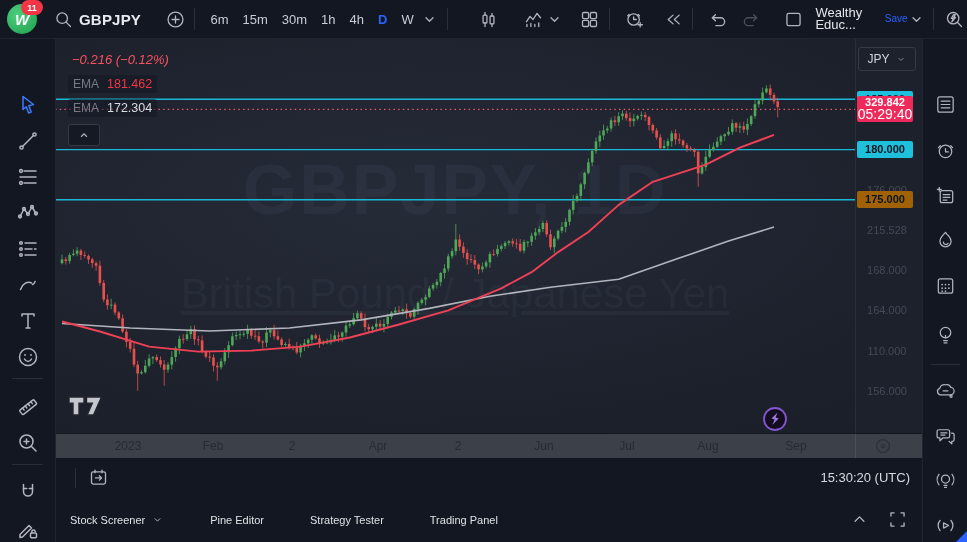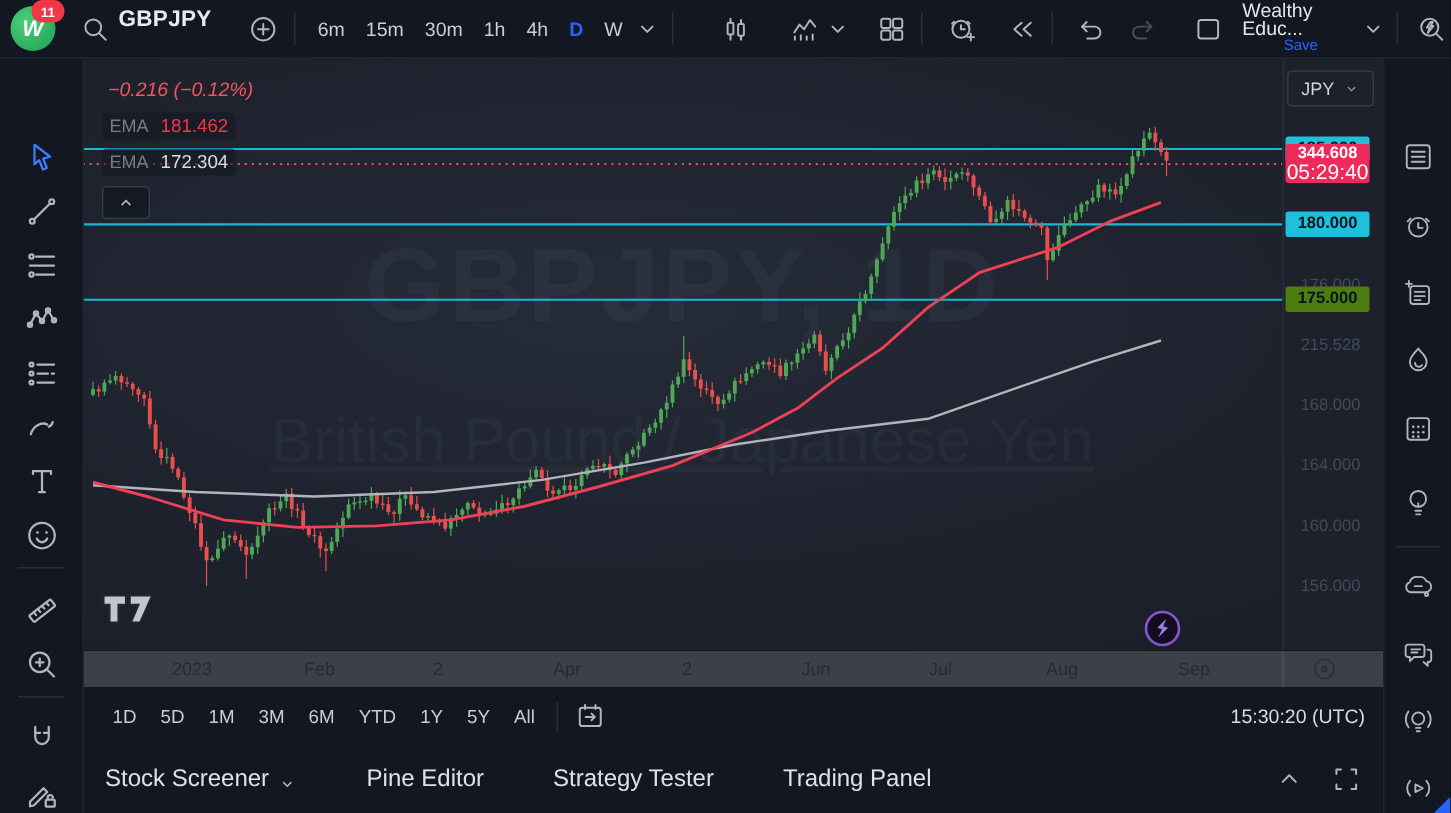--- a/index.html
+++ b/index.html
@@ -9,26 +9,26 @@
   .icbtn{display:flex;align-items:center;justify-content:center;width:30px;height:30px;border-radius:4px;cursor:pointer;}
   
   #topbar{position:absolute;left:0;top:0;width:967px;height:38px;background:#131722;border-bottom:1px solid #20242f;
           display:flex;align-items:center;z-index:40;}
   .tb-sep{width:1px;height:22px;background:#2a2e39;margin:0 7px;flex:none;}
   #logo{position:relative;width:30px;height:30px;border-radius:50%;margin-left:7px;flex:none;
         background:radial-gradient(circle at 35% 35%,#4ccf7c,#1d9e4f);display:flex;align-items:center;justify-content:center;
         font-weight:bold;font-style:italic;color:#fff;font-size:15px;}
   #logo-badge{position:absolute;top:-4px;right:-6px;min-width:16px;height:15px;border-radius:8px;background:#f23645;
         color:#fff;font-size:9px;font-weight:bold;display:flex;align-items:center;justify-content:center;padding:0 3px;font-style:normal;}
-  #symbol-group{display:flex;margin-left:14px;cursor:pointer;}
+  #symbol-group{display:flex;align-items:center;margin-left:14px;cursor:pointer;}
   #symbol-text{font-size:15px;font-weight:bold;color:#e8eaef;margin-left:4px;letter-spacing:.2px;}
   .tf{font-size:13px;color:#c9cdd6;padding:3px 6px;border-radius:4px;cursor:pointer;}
   .tf.active{color:#2962ff;font-weight:bold;}
   #intervals{display:flex;align-items:center;gap:2px;margin-left:2px;}
-  #layout-name-block{display:flex;flex-direction:column;align-items:center;line-height:12px;margin-left:10px;cursor:pointer;}
+  #layout-name-block{display:flex;align-items:center;line-height:12px;margin-left:10px;cursor:pointer;}
   #layout-name{font-size:13px;color:#e4e6eb;}
   #save-label{font-size:10px;color:#2962ff;}
   
   #lefttb{position:absolute;left:0;top:38px;width:55px;height:504px;background:#131722;border-right:1px solid #20242f;z-index:30;}
   .ltb-item{position:absolute;left:13px;width:29px;height:29px;display:flex;align-items:center;justify-content:center;cursor:pointer;border-radius:4px;}
   .ltb-item .ic{width:24px;height:24px;}
   .ltb-sep{position:absolute;left:12px;width:31px;height:1px;background:#2a2e39;}
   
   #sidebar{position:absolute;left:922px;top:38px;width:45px;height:504px;background:#131722;border-left:1px solid #20242f;z-index:30;}
   .rsb-item{position:absolute;left:8px;width:29px;height:29px;display:flex;align-items:center;justify-content:center;cursor:pointer;border-radius:4px;}
@@ -70,21 +70,21 @@
   #ta-gear{position:absolute;left:818px;top:2px;width:22px;height:22px;}
   #ta-gear svg{width:20px;height:20px;stroke:#2b303b;fill:none;stroke-width:1.5;}
   
   #rangebar{position:absolute;left:55px;top:458px;width:867px;height:39px;background:#131722;border-bottom:1px solid #20242f;
       display:flex;align-items:center;z-index:25;}
   .rng{font-size:12.5px;color:#c9cdd6;padding:4px 7px;border-radius:4px;cursor:pointer;}
   #rangebar .tb-sep{height:20px;}
   #clock{position:absolute;right:12px;top:0;height:39px;display:flex;align-items:center;font-size:13px;color:#d8dbe1;cursor:pointer;}
   
   #footer{position:absolute;left:55px;top:497px;width:867px;height:45px;background:#131722;display:flex;align-items:center;z-index:25;}
-  .ft-item{font-size:16px;color:#dfe1e6;cursor:pointer;display:flex;align-items:flex-end;gap:6px;}
+  .ft-item{font-size:11px;color:#dfe1e6;cursor:pointer;display:flex;align-items:flex-end;gap:6px;}
   .ft-item svg{width:13px;height:13px;stroke:#b2b5be;fill:none;stroke-width:1.8;}
   #footer-right{position:absolute;right:10px;display:flex;align-items:center;gap:8px;}
 </style>
 </head>
 <body>
 
 <div id="app">
 
   <div id="topbar">
     <div id="logo">W
@@ -746,27 +746,27 @@
       <span>JPY</span>
       <svg viewBox="0 0 24 24">
           <path d="M7 10l5 5 5-5"></path>
         </svg>
     </div>
     <div id="axis-labels">
         <div class="tick" style="top:146px">176.000</div>
         <div class="tick" style="top:186px">215.528</div>
         <div class="tick" style="top:226px">168.000</div>
         <div class="tick" style="top:266px">164.000</div>
-        <div class="tick" style="top:307px">160.000</div>
+        <div class="tick" style="top:307px">110.000</div>
         <div class="tick" style="top:347px">156.000</div>
         <div class="lvl-label" style="top:53px;background:#1fc0dc">185.000</div>
         <div class="lvl-label" style="top:103px;background:#1fc0dc">180.000</div>
-        <div class="lvl-label" style="top:153px;background:#4d7c0f">175.000</div>
+        <div class="lvl-label" style="top:153px;background:#a16207">175.000</div>
         <div id="last-label" style="top:58px;background:#ee2a5a">
-          <div id="last-price">344.608</div>
+          <div id="last-price">329.842</div>
           <div id="last-countdown">05:29:40</div>
         </div>
       </div>
   </div>
 
   <div id="time-axis">
     <div id="ta-labels">
         <div class="tlabel" style="left:73px">2023</div>
         <div class="tlabel" style="left:158px">Feb</div>
         <div class="tlabel" style="left:237px">2</div>
@@ -781,31 +781,20 @@
     <div id="ta-gear">
       <svg viewBox="0 0 24 24">
           <path d="M9 4.5h6l4.5 4.5v6L15 19.5H9L4.5 15V9z"></path>
           <circle cx="12" cy="12" r="1.8"></circle>
         </svg>
     </div>
   </div>
 
   <div id="rangebar">
     <div style="width:13px"></div>
-    <div id="ranges" style="display:flex;align-items:center;gap:2px">
-        <div class="rng">1D</div>
-        <div class="rng">5D</div>
-        <div class="rng">1M</div>
-        <div class="rng">3M</div>
-        <div class="rng">6M</div>
-        <div class="rng">YTD</div>
-        <div class="rng">1Y</div>
-        <div class="rng">5Y</div>
-        <div class="rng">All</div>
-      </div>
     <div class="tb-sep"></div>
     <span class="icbtn">
         <span>
           <svg class="ic" viewBox="0 0 24 24">
             <rect x="4" y="5.5" width="16" height="14" rx="2"></rect>
             <path d="M8 3.5v3M16 3.5v3"></path>
             <path d="M8.5 12.5h7M13 10l2.5 2.5L13 15"></path>
           </svg>
         </span>
       </span>

